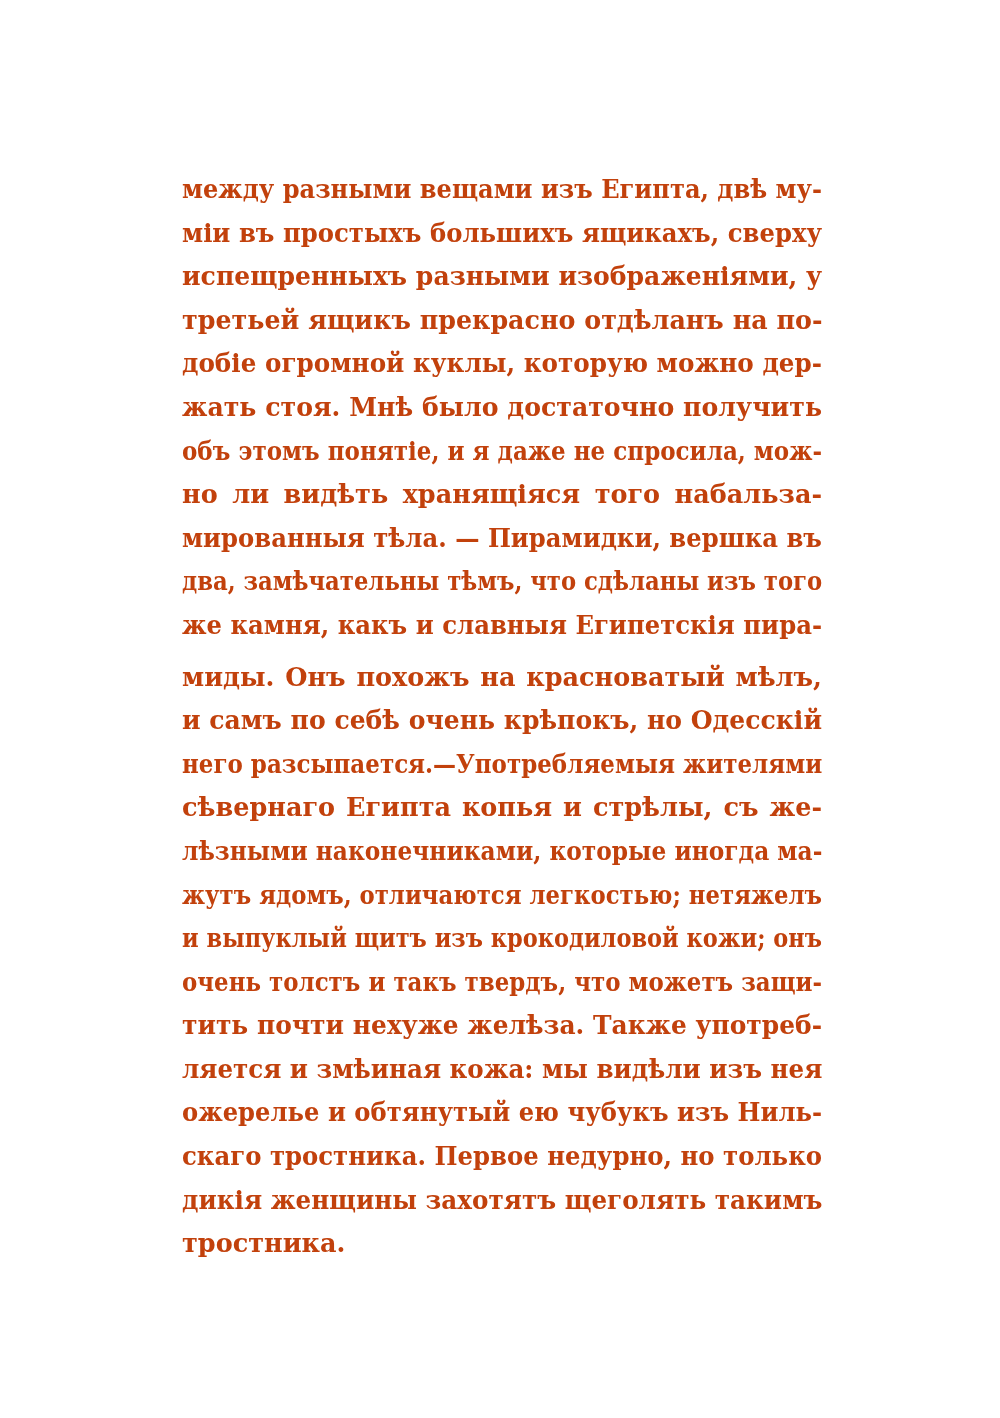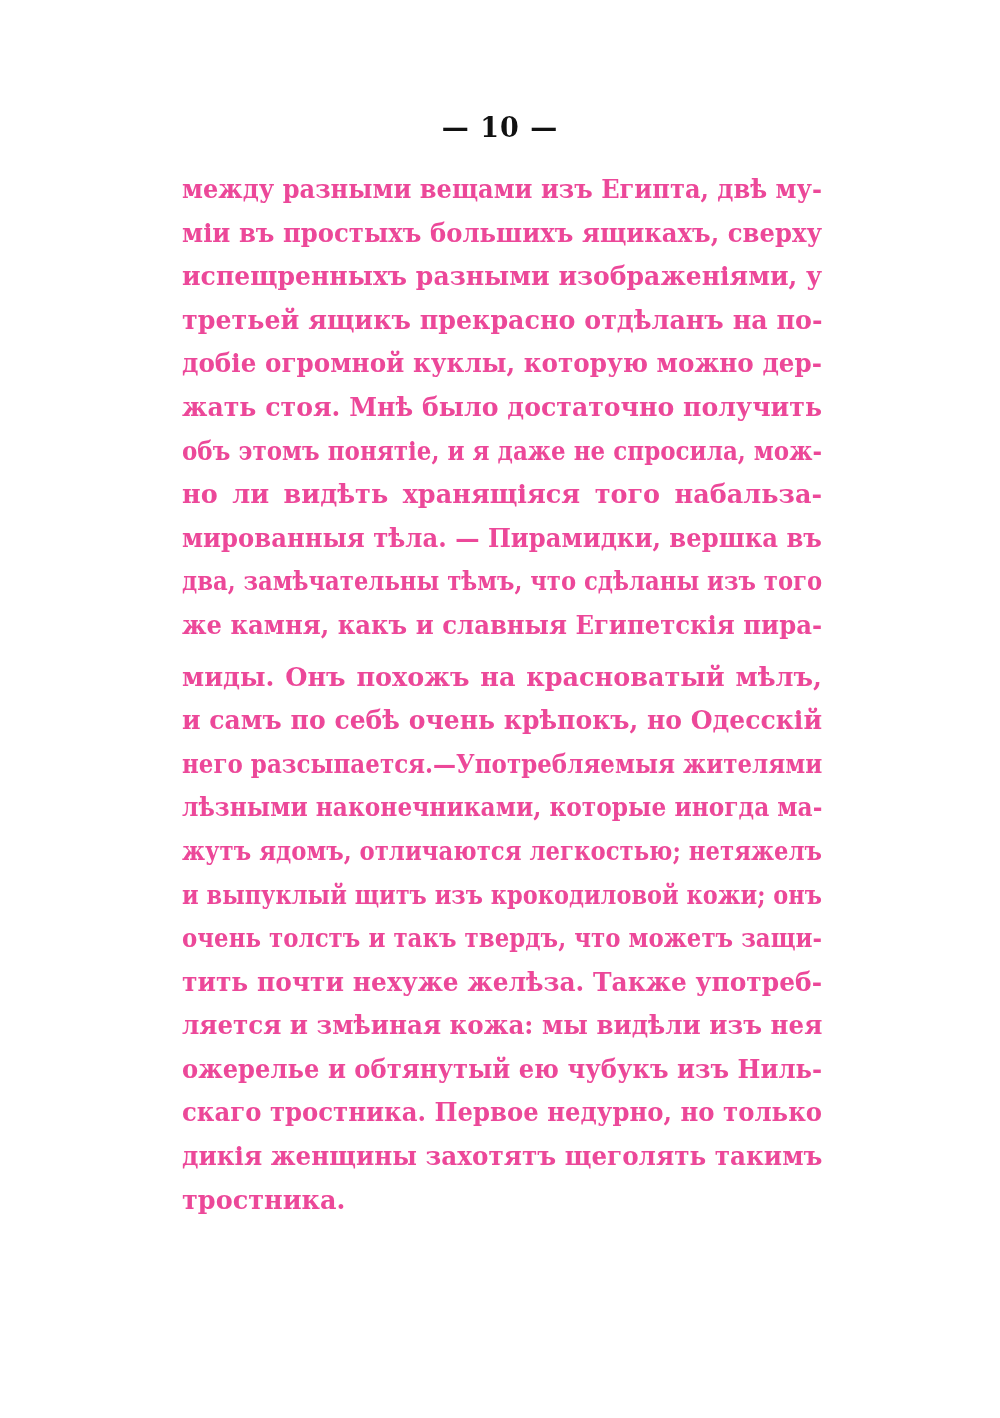--- a/index.html
+++ b/index.html
@@ -7,50 +7,50 @@
   .page { position: absolute; left: 0; top: 0; width: 1000px; height: 1418px; background: #ffffff; }
   .page-number {
     position: absolute; left: 0; width: 1000px; top: 112px;
     text-align: center;
     font-family: "DejaVu Serif", serif; font-weight: bold;
     font-size: 27px; color: #111; letter-spacing: 1px;
   }
   .body-text {
     position: absolute; left: 182px; top: 168px; width: 640px;
     font-family: "DejaVu Serif", serif; font-weight: bold;
-    font-size: 25.5px; color: #ec4899;
+    font-size: 25.5px; color: #c2410c;
   }
   .line {
     height: 43.6px; line-height: 43.6px;
     white-space: nowrap;
     text-align: justify; text-align-last: justify;
     transform-origin: left center;
   }
   .line.last { text-align-last: left; }
 </style>
 </head>
 <body>
 
 <div class="page">
-  <div class="page-number">— 10 —</div>
   <div class="body-text">
     <div class="line" style="display: block; transform: scaleX(0.946746); width: 676px;">между разными вещами изъ Египта, двѣ му-</div>
     <div class="line" style="display: block; transform: scaleX(0.9538); width: 671px;">міи въ простыхъ большихъ ящикахъ, сверху</div>
     <div class="line" style="display: block; transform: scaleX(0.984615); width: 650px;">испещренныхъ разными изображеніями, у</div>
     <div class="line" style="display: block; transform: scaleX(0.993789); width: 644px;">третьей ящикъ прекрасно отдѣланъ на по-</div>
     <div class="line" style="display: block; transform: scaleX(0.966767); width: 662px;">добіе огромной куклы, которую можно дер-</div>
     <div class="line" style="display: block; transform: scaleX(0.987654); width: 648px;">жать стоя. Мнѣ было достаточно получить</div>
     <div class="line" style="display: block; transform: scaleX(0.90268); width: 709px;">объ этомъ понятіе, и я даже не спросила, мож-</div>
     <div class="line" style="display: block;">но ли видѣть хранящіяся того набальза-</div>
     <div class="line" style="display: block; transform: scaleX(0.952381); width: 672px;">мированныя тѣла. — Пирамидки, вершка въ</div>
     <div class="line" style="display: block; transform: scaleX(0.891365); width: 718px;">два, замѣчательны тѣмъ, что сдѣланы изъ того</div>
     <div class="line" style="display: block; transform: scaleX(0.9538); width: 671px;">же камня, какъ и славныя Египетскія пира-</div>
     <div class="line" style="display: block; margin-top: 8px;">миды. Онъ похожъ на красноватый мѣлъ,</div>
     <div class="line" style="display: block; transform: scaleX(0.983103); width: 651px;">и самъ по себѣ очень крѣпокъ, но Одесскій</div>
     <div class="line" style="display: block; transform: scaleX(0.901408); width: 710px;">него разсыпается.—Употребляемыя жителями</div>
+    <div class="line" style="display: block;">сѣвернаго Египта копья и стрѣлы, съ же-</div>
     <div class="line" style="display: block; transform: scaleX(0.914286); width: 700px;">лѣзными наконечниками, которые иногда ма-</div>
     <div class="line" style="display: block; transform: scaleX(0.893855); width: 716px;">жутъ ядомъ, отличаются легкостью; нетяжелъ</div>
     <div class="line" style="display: block; transform: scaleX(0.881543); width: 726px;">и выпуклый щитъ изъ крокодиловой кожи; онъ</div>
     <div class="line" style="display: block; transform: scaleX(0.898876); width: 712px;">очень толстъ и такъ твердъ, что можетъ защи-</div>
     <div class="line" style="display: block; transform: scaleX(0.977099); width: 655px;">тить почти нехуже желѣза. Также употреб-</div>
     <div class="line" style="display: block; transform: scaleX(0.962406); width: 665px;">ляется и змѣиная кожа: мы видѣли изъ нея</div>
     <div class="line" style="display: block; transform: scaleX(0.950966); width: 673px;">ожерелье и обтянутый ею чубукъ изъ Ниль-</div>
     <div class="line" style="display: block; transform: scaleX(0.955224); width: 670px;">скаго тростника. Первое недурно, но только</div>
     <div class="line" style="display: block; transform: scaleX(0.966767); width: 662px;">дикія женщины захотятъ щеголять такимъ</div>
     <div class="line last">тростника.</div>

